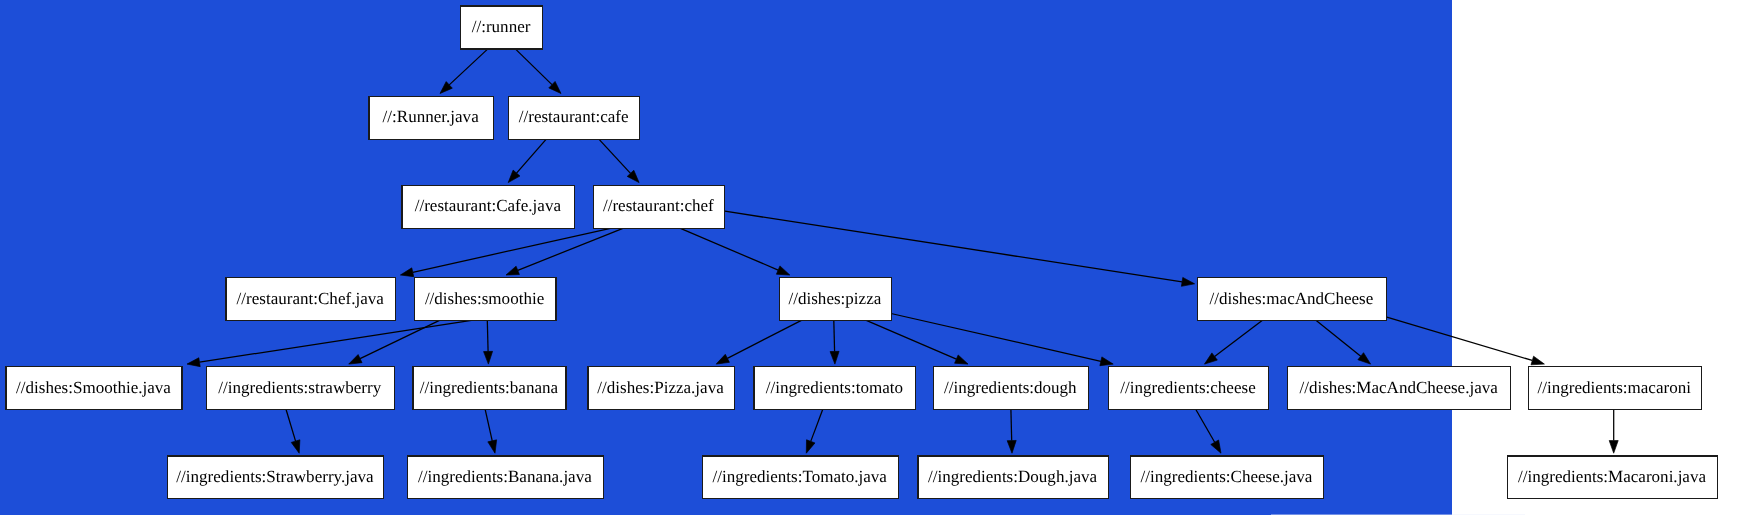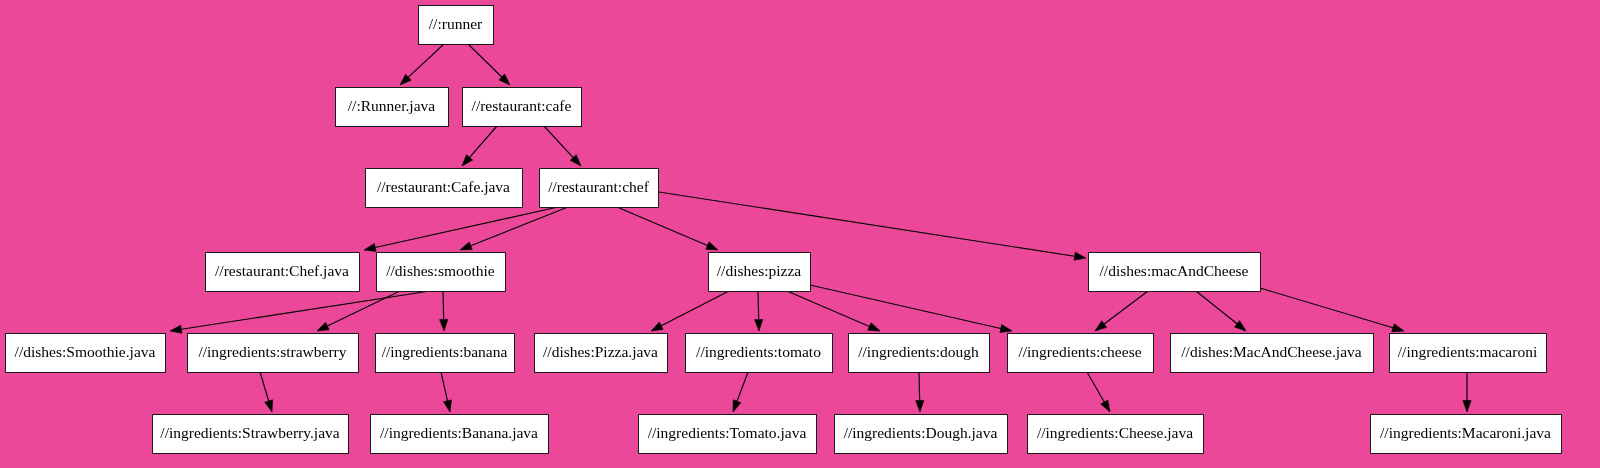--- a/index.html
+++ b/index.html
@@ -9,23 +9,23 @@
     background: #ffffff;
   }
   body {
     width: 1600px;
     height: 468px;
     overflow: hidden;
     font-family: "Liberation Serif", "DejaVu Serif", serif;
   }
   #graph-root {
     position: relative;
-    width: 1600px;
+    width: 1320px;
     height: 468px;
-    background: #ec4899;
+    background: #1d4ed8;
   }
   svg#graph-canvas {
     position: absolute;
     top: 0;
     left: 0;
     width: 1600px;
     height: 468px;
     display: block;
   }
   .node-box {

